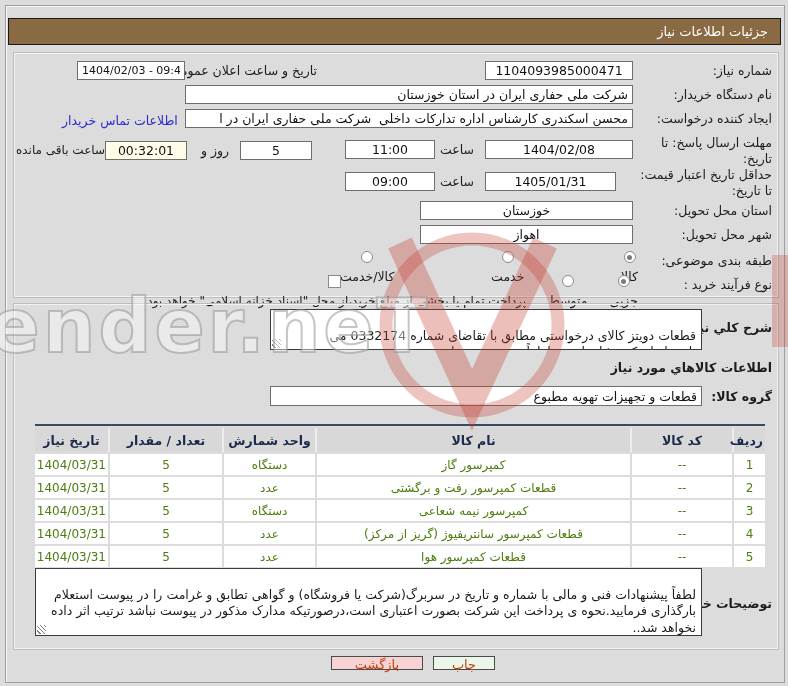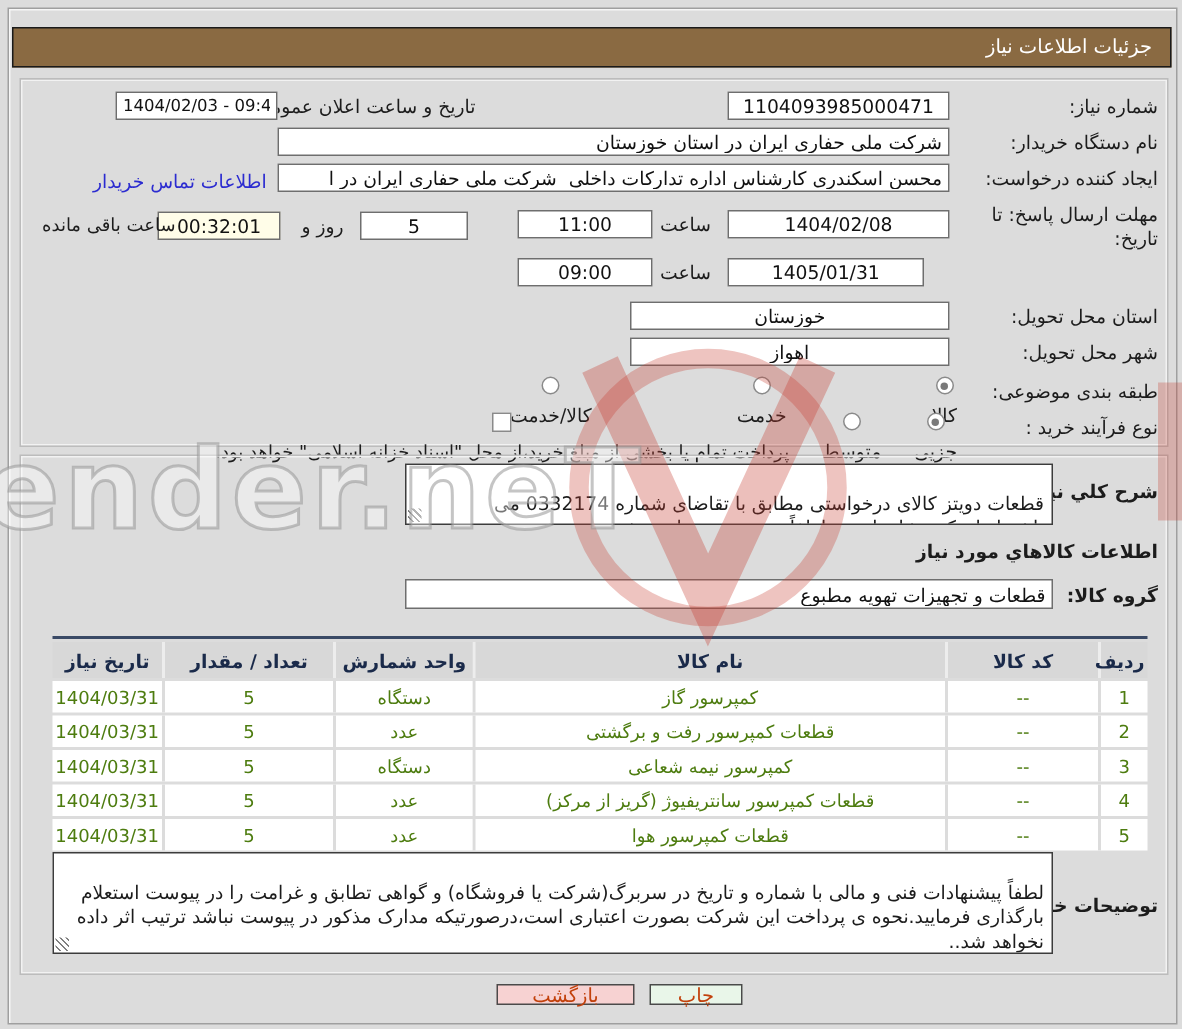--- a/index.html
+++ b/index.html
@@ -88,22 +88,23 @@
   <input class="inp" style="left: 185px; top: 109px; width: 448px;" readonly="" value="محسن اسکندری کارشناس اداره تدارکات داخلی  شرکت ملی حفاری ایران در ا">
   <a class="link" style="left:62px;top:113px">اطلاعات تماس خریدار</a>
 
   <div class="lbl wrap" style="right:16px;top:135px;width:112px">مهلت ارسال پاسخ: تا تاریخ:</div>
   <input class="inp center ltr" style="left: 485px; top: 140px; width: 148px;" readonly="" value="1404/02/08">
   <div class="lbl" style="left:440px;top:142px;width:34px;text-align:center">ساعت</div>
   <input class="inp center ltr" style="left: 345px; top: 140px; width: 90px;" readonly="" value="11:00">
   <input class="inp center ltr" style="left: 240px; top: 141px; width: 72px;" readonly="" value="5">
   <div class="lbl" style="left:201px;top:143px">روز و</div>
   <input class="inp center ltr yellow" style="left: 105px; top: 141px; width: 82px;" readonly="" value="00:32:01">
-  <div class="lbl" style="left:28px;top:143px;font-size:12px">ساعت باقی مانده</div>
-
+  <div class="lbl" style="left:16px;top:143px;font-size:12px">ساعت باقی مانده</div>
+
+  <div class="lbl wrap" style="right:16px;top:167px;width:142px">حداقل تاریخ اعتبار قیمت: تا تاریخ:</div>
   <input class="inp center ltr" style="left: 485px; top: 172px; width: 131px;" readonly="" value="1405/01/31">
   <div class="lbl" style="left:440px;top:174px;width:34px;text-align:center">ساعت</div>
   <input class="inp center ltr" style="left: 345px; top: 172px; width: 90px;" readonly="" value="09:00">
 
   <div class="lbl" style="right:16px;top:203px">استان محل تحویل:</div>
   <input class="inp center" style="left: 420px; top: 201px; width: 213px;" readonly="" value="خوزستان">
 
   <div class="lbl" style="right:16px;top:227px">شهر محل تحویل:</div>
   <input class="inp center" style="left: 420px; top: 225px; width: 213px;" readonly="" value="اهواز">
 

